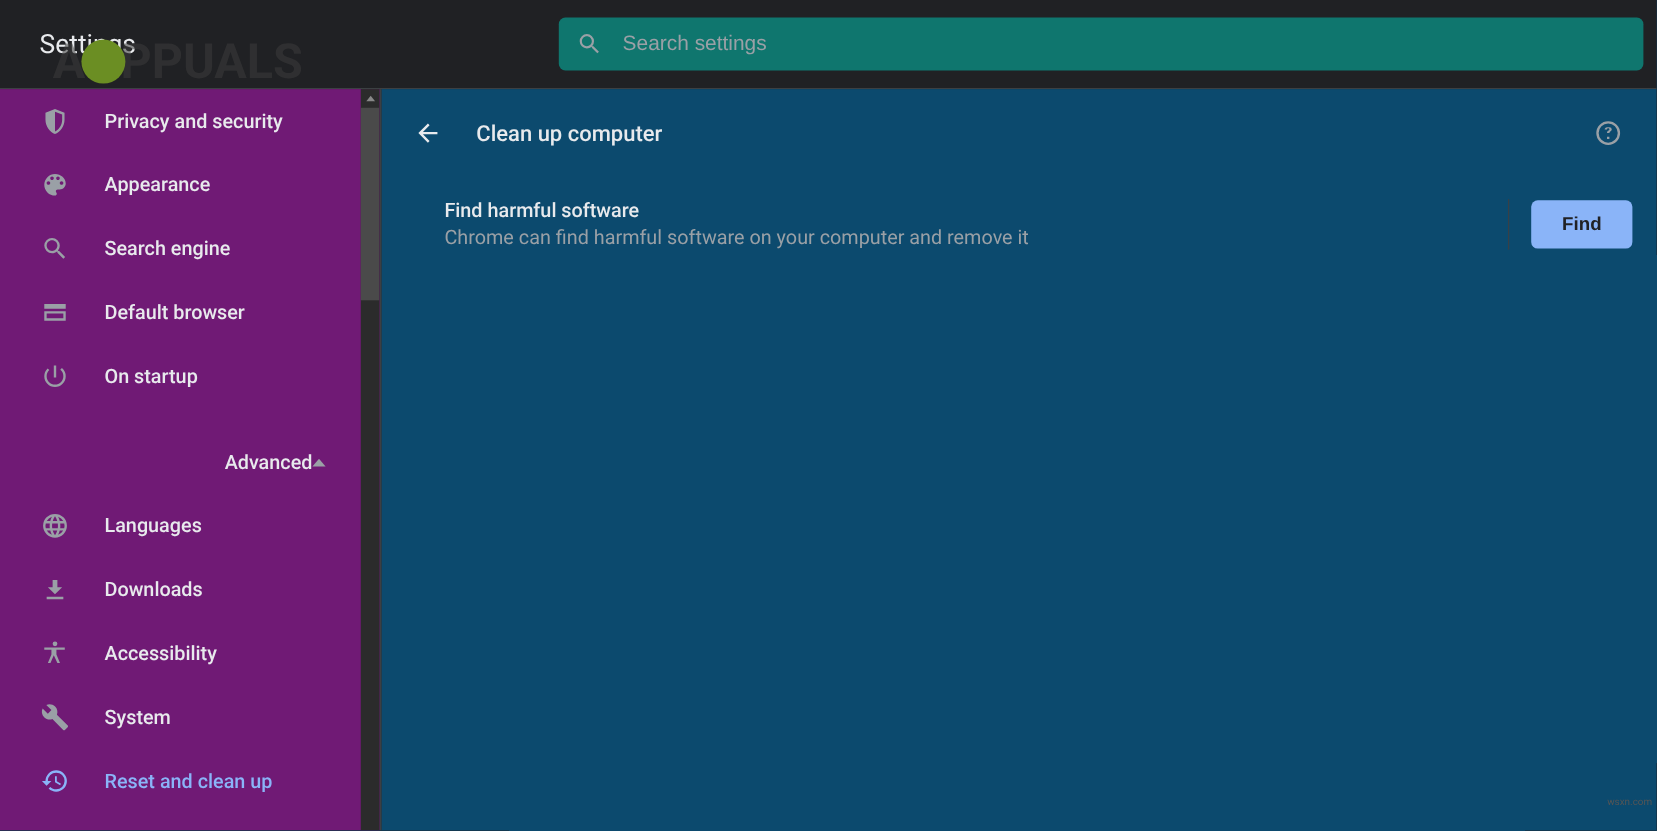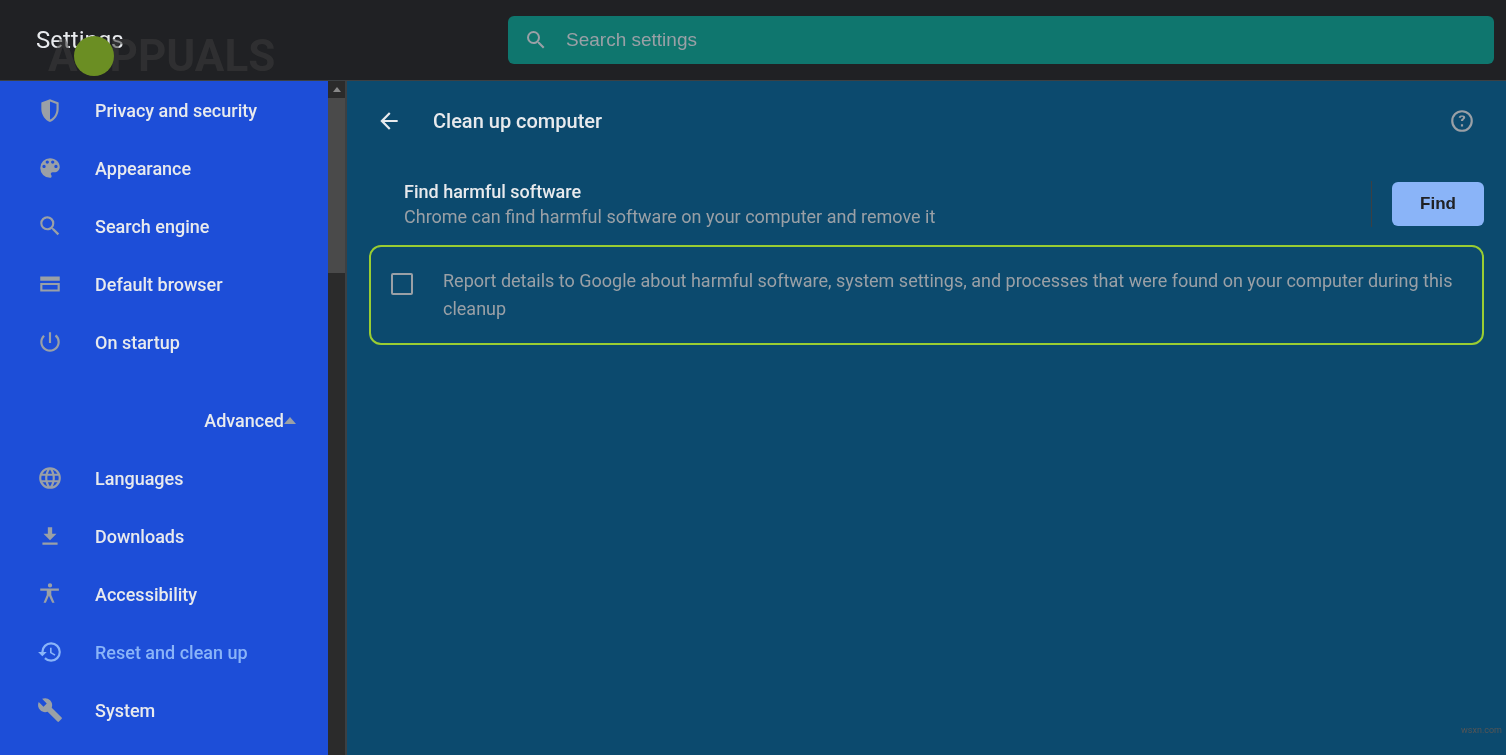--- a/index.html
+++ b/index.html
@@ -56,21 +56,21 @@
     .search-input::placeholder {
       color: #9aa0a6;
     }
     .main-area {
       display: flex;
       height: calc(100% - 80px);
       border-top: 1px solid #3c4043;
     }
     .sidebar {
       width: 345px;
-      background: #1d4ed8;
+      background: #701a75;
       overflow-y: auto;
       height: 100%;
       position: relative;
     }
     .sidebar-scroll-track {
       position: absolute;
       right: 0;
       top: 0;
       width: 17px;
       height: 100%;
@@ -387,36 +387,36 @@
 
       <div class="sidebar-item">
         <span class="sidebar-icon">
           <svg class="sidebar-icon-svg" viewBox="0 0 24 24">
               <path d="M12 2a2 2 0 110 4 2 2 0 010-4zm9 5H3v2h6v4l-3 7h2.2l2.8-6.5L14 20h2.2l-3-7V9h7V7z"></path>
             </svg>
         </span>
         <span class="sidebar-label">Accessibility</span>
       </div>
 
+      <div class="sidebar-item">
+        <span class="sidebar-icon">
+          <svg class="sidebar-icon-svg" viewBox="0 0 24 24">
+              <path d="M22.7 19l-9.1-9.1c.9-2.3.4-5-1.5-6.9-2-2-5-2.4-7.4-1.3L9 6 6 9 1.6 4.7C.4 7.1.9 10.1 2.9 12.1c1.9 1.9 4.6 2.4 6.9 1.5l9.1 9.1c.4.4 1 .4 1.4 0l2.3-2.3c.5-.4.5-1.1.1-1.4z"></path>
+            </svg>
+        </span>
+        <span class="sidebar-label">System</span>
+      </div>
+
       <div class="sidebar-item active">
         <span class="sidebar-icon">
           <svg class="sidebar-icon-svg" viewBox="0 0 24 24">
               <path d="M13 3a9 9 0 00-9 9H1l3.89 3.89.07.14L9 12H6a7 7 0 117 7c-1.93 0-3.68-.79-4.94-2.06l-1.42 1.42A8.95 8.95 0 0013 21a9 9 0 000-18zm-1 5v5l4.28 2.54.72-1.21-3.5-2.08V8H12z"></path>
             </svg>
         </span>
         <span class="sidebar-label">Reset and clean up</span>
-      </div>
-
-      <div class="sidebar-item">
-        <span class="sidebar-icon">
-          <svg class="sidebar-icon-svg" viewBox="0 0 24 24">
-              <path d="M22.7 19l-9.1-9.1c.9-2.3.4-5-1.5-6.9-2-2-5-2.4-7.4-1.3L9 6 6 9 1.6 4.7C.4 7.1.9 10.1 2.9 12.1c1.9 1.9 4.6 2.4 6.9 1.5l9.1 9.1c.4.4 1 .4 1.4 0l2.3-2.3c.5-.4.5-1.1.1-1.4z"></path>
-            </svg>
-        </span>
-        <span class="sidebar-label">System</span>
       </div>
 
     </div>
     <div class="sidebar-scroll-track">
       <div class="sidebar-scroll-arrow">
         <svg width="10" height="10" viewBox="0 0 10 10">
             <path fill="#888" d="M5 2l4 5H1z"></path>
           </svg>
       </div>
       <div class="sidebar-scroll-thumb" style="top:17px"></div>
@@ -443,21 +443,17 @@
     <div class="content-section">
       <div class="find-row">
         <div class="find-text">
           <div class="find-title">Find harmful software</div>
           <div class="find-desc">Chrome can find harmful software on your computer and remove it</div>
         </div>
         <div class="find-divider"></div>
         <button class="find-button">Find</button>
       </div>
 
-      <div class="report-box">
-        <div class="checkbox"></div>
-        <div class="report-text">Report details to Google about harmful software, system settings, and processes that were found on your computer during this cleanup</div>
-      </div>
     </div>
   </div>
 </div>
 
 <div class="wsxn">wsxn.com</div>
 
 </body></html>

